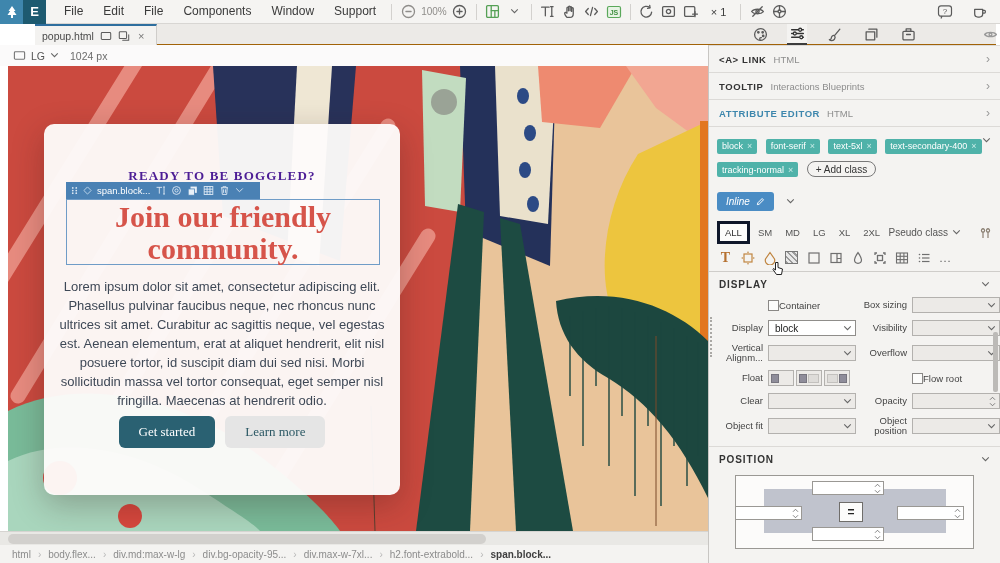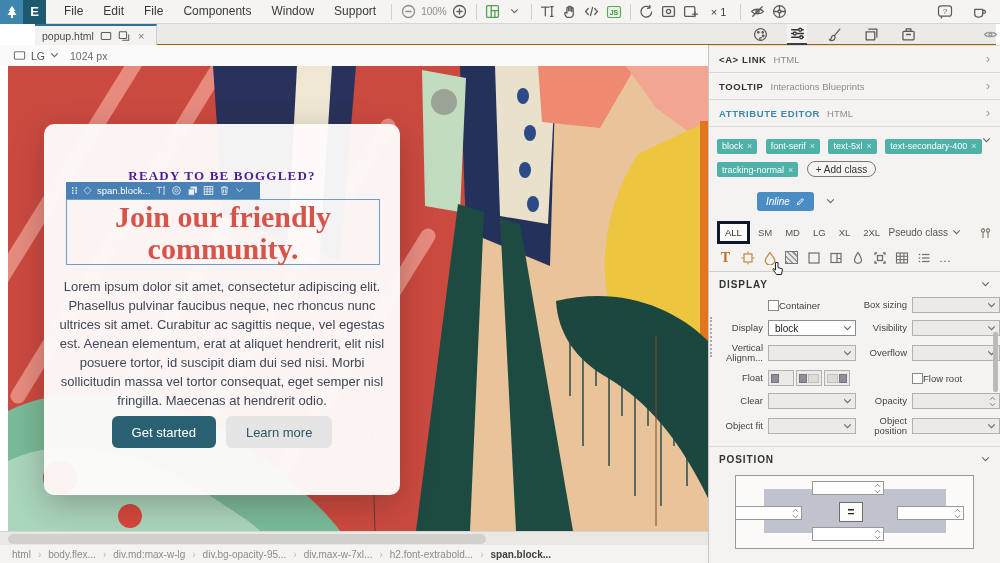--- a/index.html
+++ b/index.html
@@ -40,21 +40,21 @@
 
   .popup-card { position:absolute; left:44px; top:58px; width:356px; height:371px; background:rgba(253,251,250,.96); border-radius:10px; box-shadow:0 10px 32px rgba(50,20,20,.28); }
   .eyebrow { position:absolute; top:44px; left:0; right:0; text-align:center; font-family:"Liberation Serif", serif; font-weight:bold; font-size:13px; letter-spacing:1.2px; color:#4c1d95; }
   .el-toolbar { position:absolute; left:22px; top:58px; width:194px; height:17px; background:#4a81b4; display:flex; align-items:center; gap:5px; padding:0 5px; color:#fff; z-index:3; }
   .el-toolbar .lbl { font-size:9.5px; white-space:nowrap; }
   .el-toolbar .wic { stroke:#e3edf7; width:11px; height:11px; fill:none; stroke-width:1.1; }
   .heading-box { position:absolute; left:22px; top:75px; width:314px; height:66px; border:1px solid #6f9cc7; z-index:2; }
   .pop-heading { font-family:"Liberation Serif", serif; font-weight:bold; font-size:30px; line-height:32px; color:#d6544a; text-align:center; padding-top:1px; }
   .pop-body { position:absolute; left:11px; right:11px; top:153px; font-size:13px; line-height:19px; color:#3e4856; text-align:center; }
   .pop-btns { position:absolute; left:0; right:0; top:292px; display:flex; justify-content:center; gap:10px; }
-  .btn { height:32px; border:none; border-radius:6px; font-size:13px; font-family:Liberation Sans, sans-serif; padding:0 20px; cursor:pointer; }
+  .btn { height:32px; border:none; border-radius:6px; font-size:13px; font-family:Liberation Serif, serif; padding:0 20px; cursor:pointer; }
   .btn-primary { background:#2a6172; color:#fff; }
   .btn-secondary { background:#e5e5e5; color:#2b5864; }
 
   .hscroll { position:absolute; top:531px; left:0; width:708px; height:14px; background:#e9e8e5; border-top:1px solid #d6d4d1; }
   .hthumb { position:absolute; left:8px; top:2px; width:478px; height:10px; background:#d2d0cd; border-radius:5px; }
   .breadcrumb { position:absolute; top:545px; left:0; width:708px; height:18px; background:#f4f3f1; display:flex; align-items:center; padding-left:12px; gap:7px; font-size:10px; color:#8c8c8c; white-space:nowrap; }
   .breadcrumb .csep { color:#b8b8b8; font-size:10px; }
   .breadcrumb .crumb.last { color:#3f3f3f; font-weight:bold; }
 
   
@@ -64,21 +64,21 @@
   .p-row { display:flex; align-items:center; padding:6px 10px; border-top:1px solid #dcdad7; }
   .p-row .rl { font-size:9.5px; font-weight:bold; letter-spacing:.6px; color:#333; }
   .p-row .rl.blue { color:#3e87ad; }
   .p-row .rm { font-size:9.5px; color:#8d8d8d; margin-left:7px; }
   .p-row .rchev { margin-left:auto; color:#999; font-size:12px; }
   .p-classes { padding:8px 8px 4px; border-top:1px solid #dcdad7; position:relative; }
   .pill { display:inline-flex; align-items:center; background:#4fb2a9; color:#fff; font-size:9px; padding:2.5px 5px; border-radius:2px; margin:0 4px 5px 0; }
   .pill .x { margin-left:4px; color:#c9ece8; }
   .addclass { display:inline-flex; align-items:center; border:1px solid #787878; border-radius:9px; padding:1.5px 8px; font-size:10px; color:#333; background:transparent; margin-bottom:5px; }
   .cls-chev { position:absolute; right:9px; top:10px; }
-  .p-inline { padding:6px 8px 7px; display:flex; align-items:center; gap:12px;margin-left:40px; }
+  .p-inline { padding:6px 8px 7px; display:flex; align-items:center; gap:12px; }
   .inline-btn { background:#4a8cc4; color:#fff; font-style:italic; font-size:10px; padding:4px 9px; border-radius:3px; display:inline-flex; gap:6px; align-items:center; border:none; }
   .p-bps { display:flex; align-items:center; padding:3px 8px 4px; gap:3px; }
   .bp { font-size:9.5px; color:#555; padding:3px 5px; }
   .bp.active { background:#fcfcfb; border:3px solid #0f172a; color:#333; }
   .pseudo { margin-left:auto; font-size:10px; color:#555; display:flex; gap:4px; align-items:center; margin-right:14px; }
   .p-cats { display:flex; align-items:center; gap:7px; padding:2px 9px 6px; border-bottom:1px solid #cfcdca; position:relative; }
   .cat { width:15px; height:15px; display:flex; align-items:center; justify-content:center; }
   .cat-t { font-family:"Liberation Serif",serif; font-weight:bold; font-size:14px; color:#b5702f; }
   .hatch { width:13px; height:13px; border:1px solid #777; background:repeating-linear-gradient(45deg,#9a9a9a 0 1.5px,#e8e8e8 1.5px 4px); }
   .more-dots { font-size:11px; color:#555; letter-spacing:1px; }

